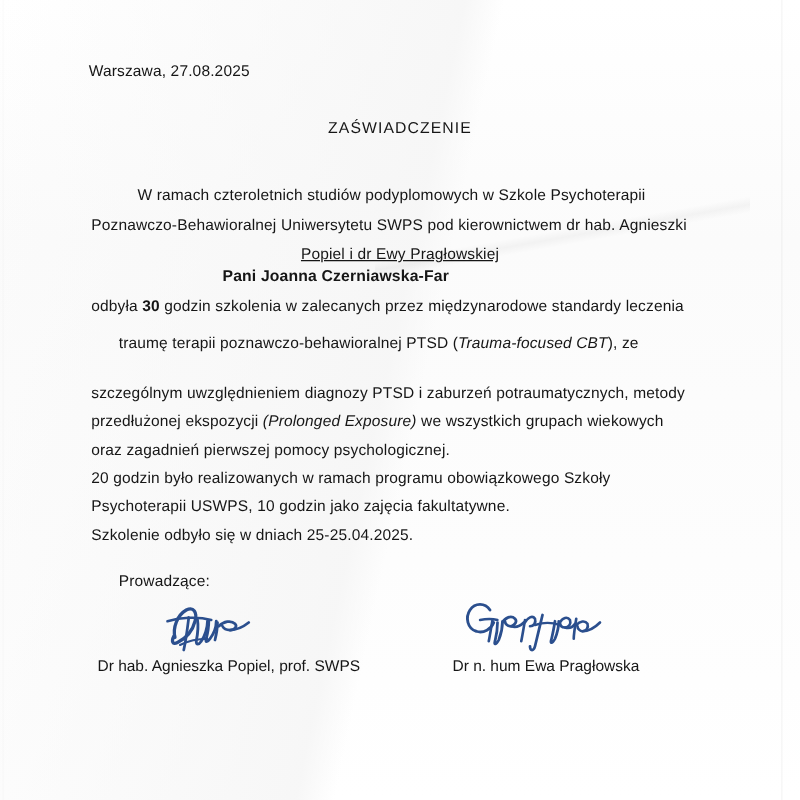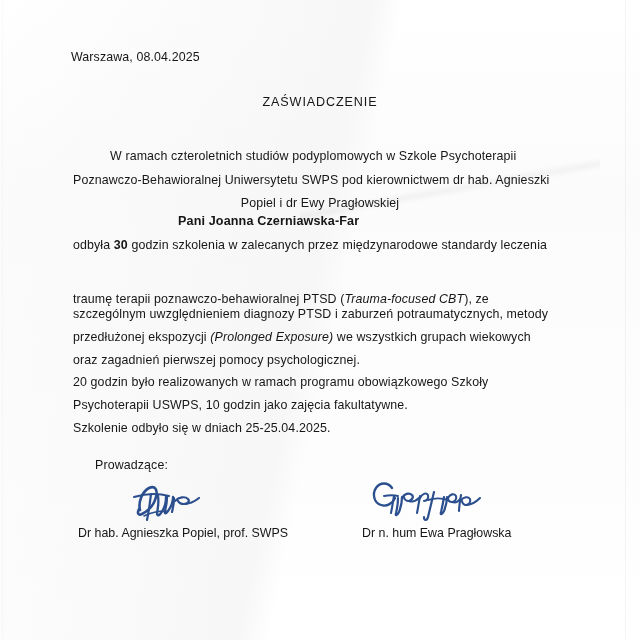--- a/index.html
+++ b/index.html
@@ -154,36 +154,36 @@
 <body>
 
 <div class="page">
 
   <div class="scan-edge-left"></div>
   <div class="scan-edge-right"></div>
   <div class="scan-crease"></div>
 
   <div class="content">
 
-    <div class="line date-line">Warszawa, 08.04.2025</div>
+    <div class="line date-line">Warszawa, 27.08.2025</div>
 
     <div class="line body-line indent" style="top:149px;">W ramach czteroletnich studiów podyplomowych w Szkole Psychoterapii</div>
 
     <div class="line doc-title">ZAŚWIADCZENIE</div>
 
     <div class="line body-line" style="top:173px;">Poznawczo-Behawioralnej Uniwersytetu SWPS pod kierownictwem dr hab. Agnieszki</div>
 
-    <div class="line body-line centered" style="top:196px;">Popiel i dr Ewy Pragłowskiej</div>
+    <div class="line body-line centered" style="top:196px;text-decoration:underline;">Popiel i dr Ewy Pragłowskiej</div>
 
     <div class="line name-bold" style="top:214px;">Pani Joanna Czerniawska-Far</div>
 
     <div class="line body-line" style="top:238px;"><span>odbyła </span><span class="b">30</span><span> godzin szkolenia w zalecanych przez międzynarodowe standardy leczenia</span></div>
 
 
-    <div class="line body-line" style="top:292px;"><span>traumę terapii poznawczo-behawioralnej PTSD (</span><span class="i">Trauma-focused CBT</span><span>), ze</span></div>
+    <div class="line body-line" style="top:267px;margin-left:22px;"><span>traumę terapii poznawczo-behawioralnej PTSD (</span><span class="i">Trauma-focused CBT</span><span>), ze</span></div>
 
     <div class="line body-line" style="top:307px;">szczególnym uwzględnieniem diagnozy PTSD i zaburzeń potraumatycznych, metody</div>
 
     <div class="line body-line" style="top:330px;"><span>przedłużonej ekspozycji </span><span class="i">(Prolonged Exposure)</span><span> we wszystkich grupach wiekowych</span></div>
 
     <div class="line body-line" style="top:353px;">oraz zagadnień pierwszej pomocy psychologicznej.</div>
 
     <div class="line body-line" style="top:375px;">20 godzin było realizowanych w ramach programu obowiązkowego Szkoły</div>
 
     <div class="line body-line" style="top:398px;">Psychoterapii USWPS, 10 godzin jako zajęcia fakultatywne.</div>

